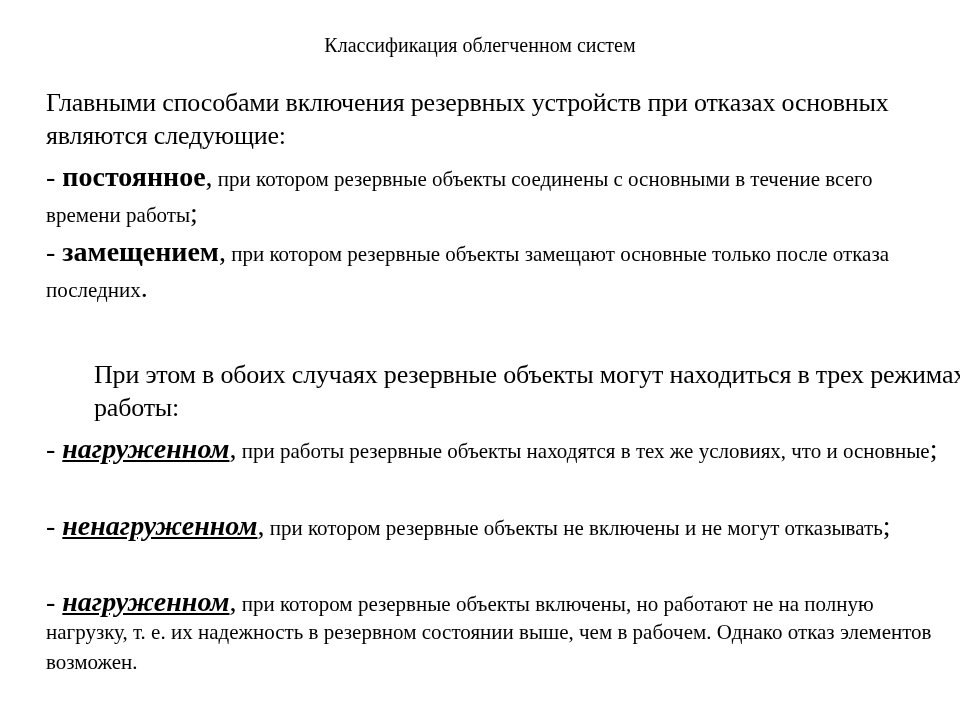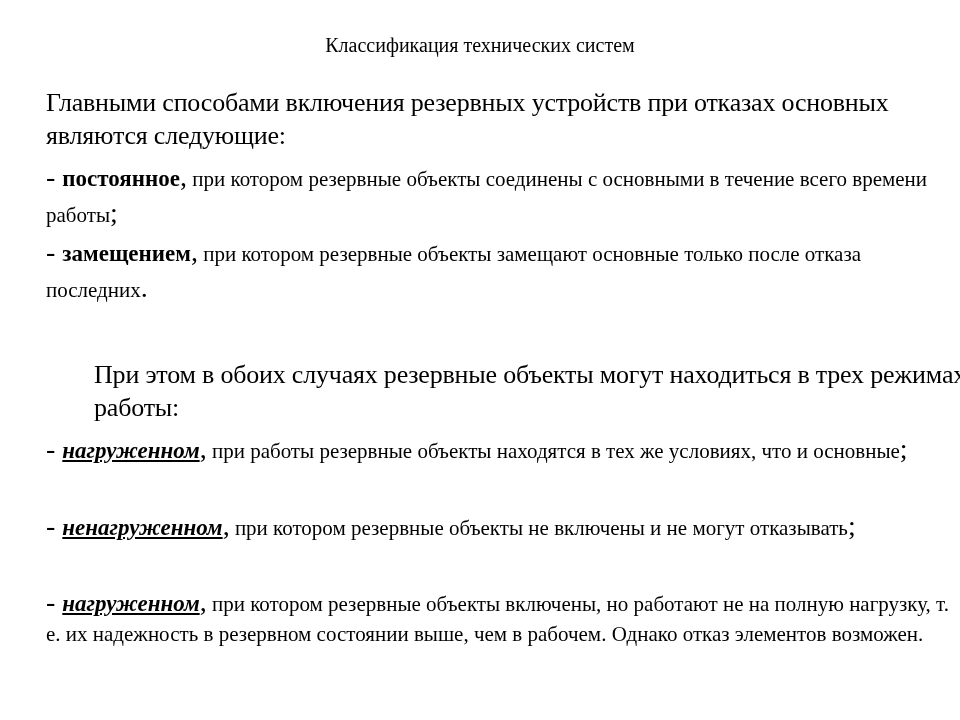--- a/index.html
+++ b/index.html
@@ -35,21 +35,21 @@
     letter-spacing: -0.2px;
   }
   .item {
     font-size: 21px;
     line-height: 34px;
   }
   .item .dash {
     font-size: 28px;
   }
   .item .term {
-    font-size: 23px;
+    font-size: 28px;
     font-weight: bold;
   }
   .item .term.it {
     font-style: italic;
     text-decoration: underline;
   }
   .item .comma {
     font-size: 28px;
   }
   .item .end {
@@ -59,21 +59,21 @@
   #item1 { top: 160px; }
   #item2 { top: 235px; }
   #lead2 { top: 358px; margin-left: 48px; }
   #item3 { top: 432px; }
   #item4 { top: 509px; }
   #item5 { top: 588px; line-height: 28px; }
 </style>
 </head>
 <body>
 
-<div class="slide-title">Классификация технических систем</div>
+<div class="slide-title">Классификация облегченном систем</div>
 
 <div class="block lead" id="lead1">Главными способами включения резервных устройств при отказах основных являются следующие:</div>
 
 <div class="block item" id="item1">
   <span class="dash">- </span><span class="term">постоянное</span><span class="comma">,</span><span>  при котором резервные объекты соединены с основными в течение всего времени работы</span><span class="end">;</span>
 </div>
 
 <div class="block item" id="item2">
   <span class="dash">- </span><span class="term">замещением</span><span class="comma">,</span><span>  при котором резервные объекты замещают основные только после отказа последних</span><span class="end">.</span>
 </div>

